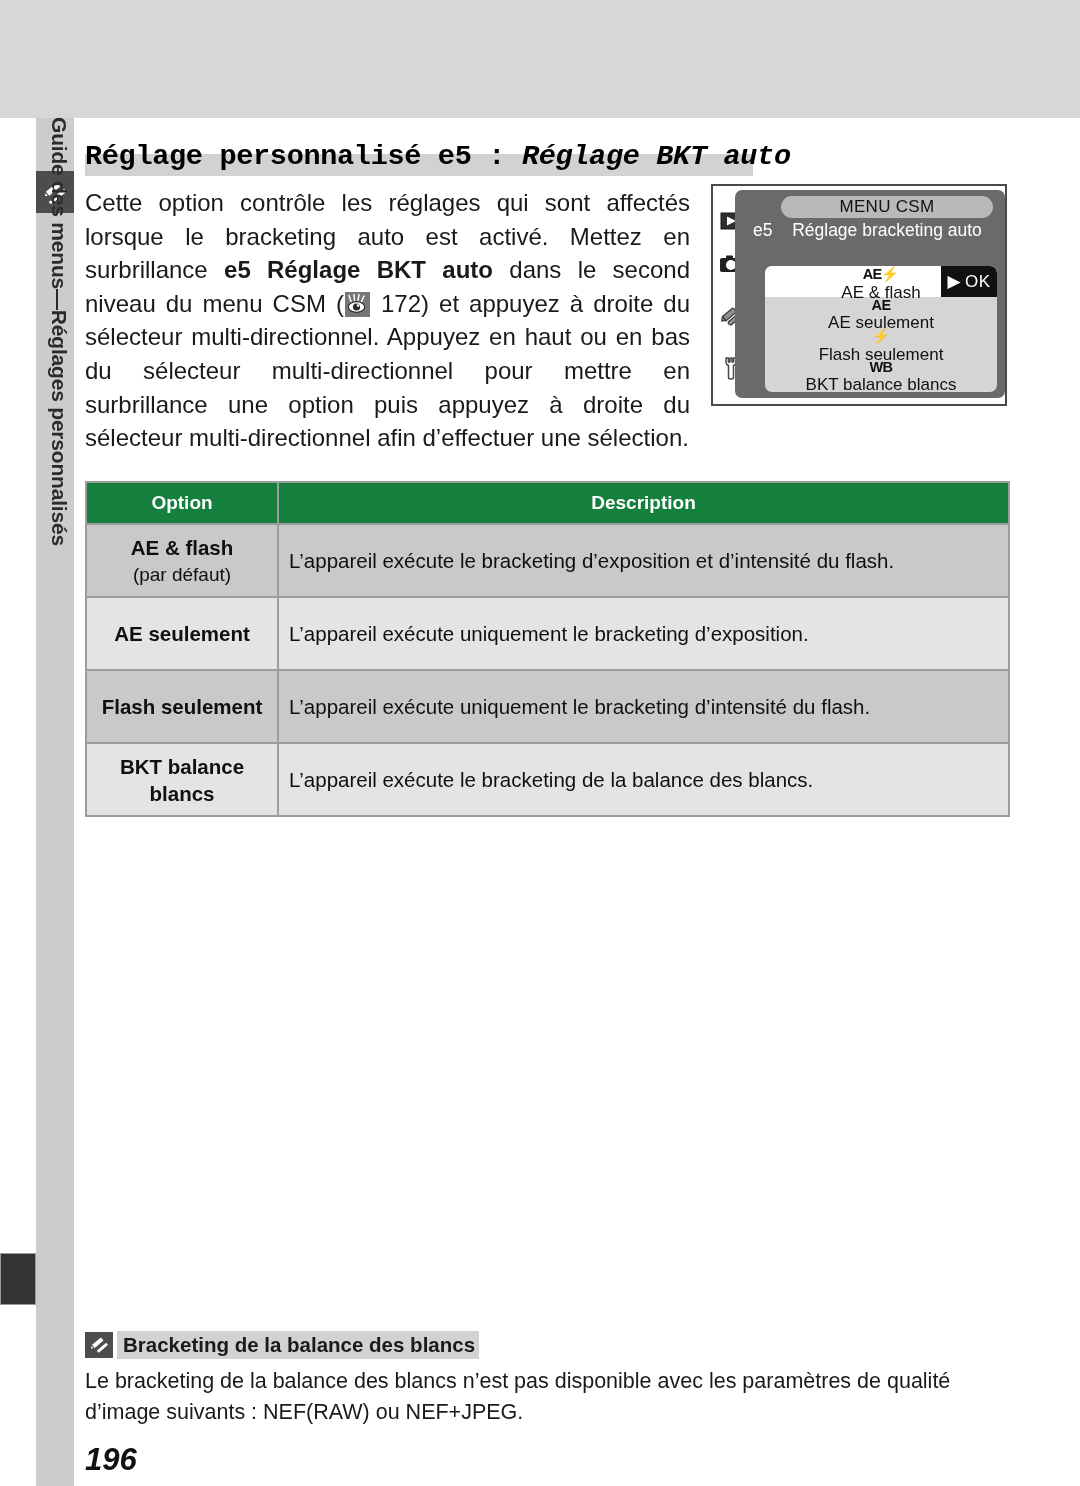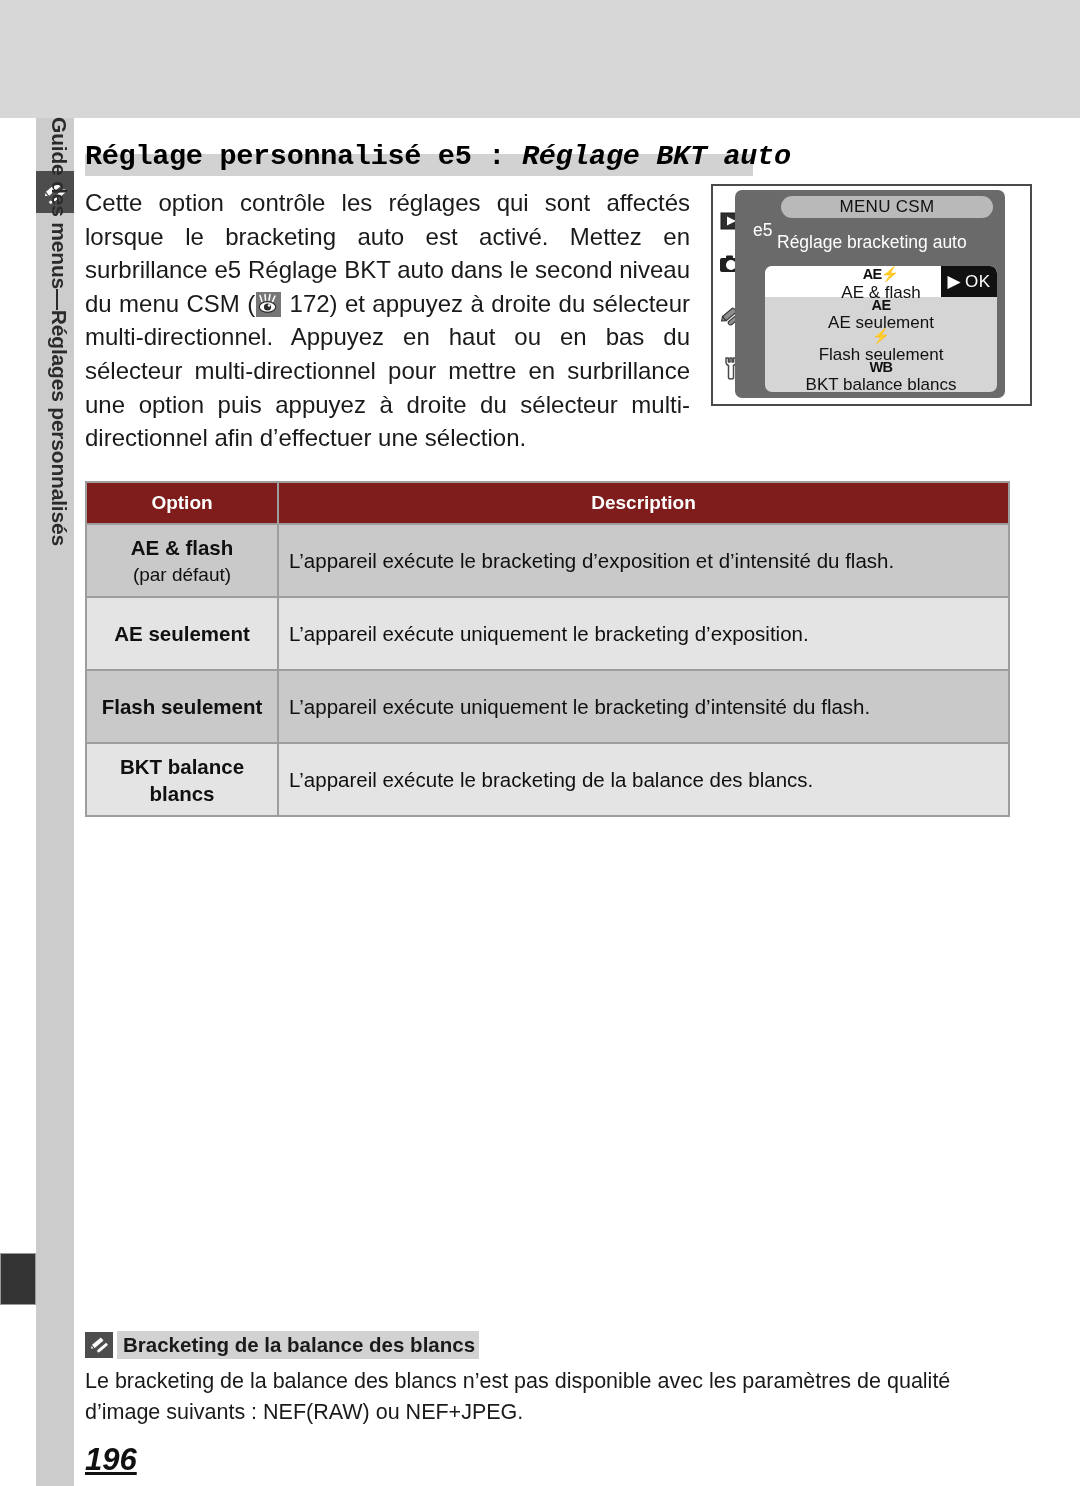--- a/index.html
+++ b/index.html
@@ -102,36 +102,36 @@
   #intro-para {
     position: absolute;
     left: 0; top: 46px;
     width: 605px;
     font-size: 24px;
     line-height: 33.6px;
     color: #1a1a1a;
     text-align: justify;
     text-justify: inter-word;
   }
-  #intro-para b { font-weight: normal; }
+  #intro-para b { font-weight: bold; }
   .ref-eye {
     display: inline-block;
     width: 25px; height: 25px;
     background: #777777;
     vertical-align: -5px;
     position: relative;
     margin: 0 1px;
   }
   .ref-eye svg { display: block; }
 
   
   #lcd-figure {
     position: absolute;
     left: 626px; top: 44px;
-    width: 321px; height: 222px;
+    width: 296px; height: 222px;
     background: #ffffff;
     border: 2px solid #4a4a4a;
     box-sizing: border-box;
   }
   #lcd-inner {
     position: absolute;
     left: 4px; top: 4px;
     width: 288px; height: 210px;
     background: #ffffff;
   }
@@ -163,25 +163,26 @@
     background: #b9b9b9;
     border-radius: 11px;
     color: #111;
     font-size: 17px;
     text-align: center;
     line-height: 22px;
     letter-spacing: 0.3px;
   }
   #lcd-heading {
     position: absolute;
-    left: 42px; top: 42px;
+    left: 42px; top: 30px;
     width: 220px;
     color: #ffffff;
     font-size: 17.5px;
     line-height: 21px;
+    text-align: center;
   }
   #lcd-e5 {
     position: absolute;
     left: 18px; top: 30px;
     color: #ffffff;
     font-size: 17.5px;
   }
   #lcd-list {
     position: absolute;
     left: 30px; top: 76px;
@@ -228,21 +229,21 @@
   #option-table {
     position: absolute;
     left: 0; top: 341px;
     width: 925px;
     border-collapse: separate;
     border-spacing: 2px;
     background: #9d9d9d;
     table-layout: fixed;
   }
   #option-table th {
-    background: #7f1d1d;
+    background: #15803d;
     color: #ffffff;
     font-size: 19px;
     font-weight: bold;
     padding: 9px 0;
     text-align: center;
   }
   #option-table th.col-option { width: 190px; }
   #option-table td.opt-cell {
     text-align: center;
     font-size: 20.5px;
@@ -301,21 +302,20 @@
     color: #1a1a1a;
     width: 925px;
   }
   #page-number {
     position: absolute;
     left: 0; top: 1302px;
     font-size: 31px;
     font-weight: bold;
     font-style: italic;
     color: #111;
-    text-decoration: underline;
   }
 </style>
 </head>
 <body>
 
 <div id="top-band"></div>
 
 <div id="left-gray-strip"></div>
 
 <div id="bottom-tab-marker"></div>

